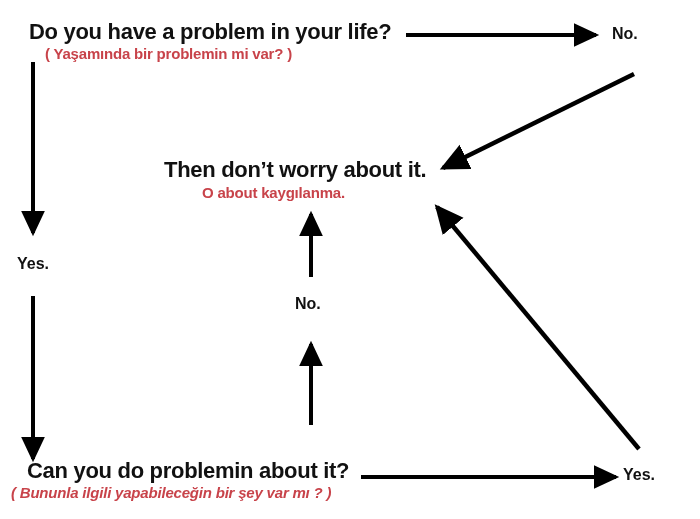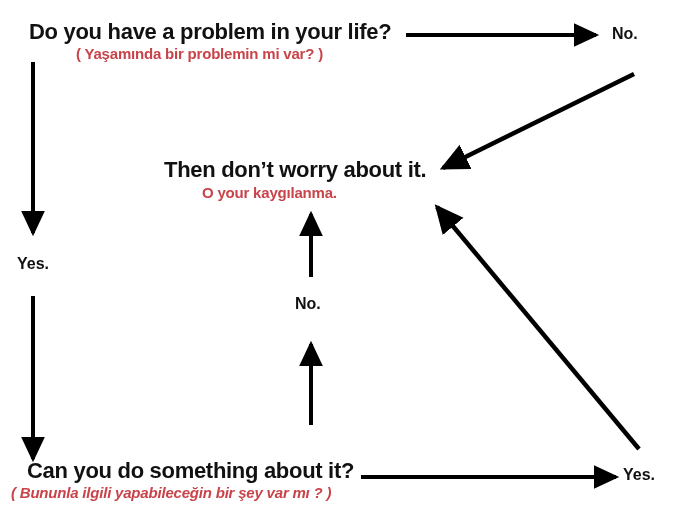--- a/index.html
+++ b/index.html
@@ -47,21 +47,21 @@
   .label-bold {
     font-family: "Liberation Sans", sans-serif;
     font-weight: bold;
     font-size: 16px;
     color: #111111;
     line-height: 1;
   }
 
   
   #node-q1            { left: 29px;  top: 20px; }
-  #node-q1 .q-tr      { margin-left: 47px; margin-top: 3px; }
+  #node-q1 .q-tr      { margin-left: 16px; margin-top: 3px; }
 
   #node-answer        { left: 164px; top: 158px; }
   #node-answer .q-tr  { margin-left: 38px; margin-top: 4px; }
 
   #node-q2            { left: 27px;  top: 459px; }
   #node-q2 .q-tr      { margin-left: -16px; margin-top: 3px; font-style: italic; }
 
   #label-no-top       { left: 612px; top: 26px; }
   #label-yes-left     { left: 17px;  top: 256px; }
   #label-no-center    { left: 295px; top: 296px; }
@@ -104,25 +104,25 @@
     <line x1="639" y1="449" x2="437" y2="207" stroke="#000000" stroke-width="4.5" marker-end="url(#ah)"></line>
   </svg>
 
   <div class="node" id="node-q1">
     <div class="q-en">Do you have a problem in your life?</div>
     <div class="q-tr">( Yaşamında bir problemin mi var? )</div>
   </div>
 
   <div class="node" id="node-answer">
     <div class="q-en">Then don’t worry about it.</div>
-    <div class="q-tr">O your kaygılanma.</div>
+    <div class="q-tr">O about kaygılanma.</div>
   </div>
 
   <div class="node" id="node-q2">
-    <div class="q-en">Can you do something about it?</div>
+    <div class="q-en">Can you do problemin about it?</div>
     <div class="q-tr">( Bununla ilgili yapabileceğin bir şey var mı ? )</div>
   </div>
 
   <div class="node label-bold" id="label-no-top">No.</div>
 
   <div class="node label-bold" id="label-yes-left">Yes.</div>
 
   <div class="node label-bold" id="label-no-center">No.</div>
 
   <div class="node label-bold" id="label-yes-bottom">Yes.</div>

